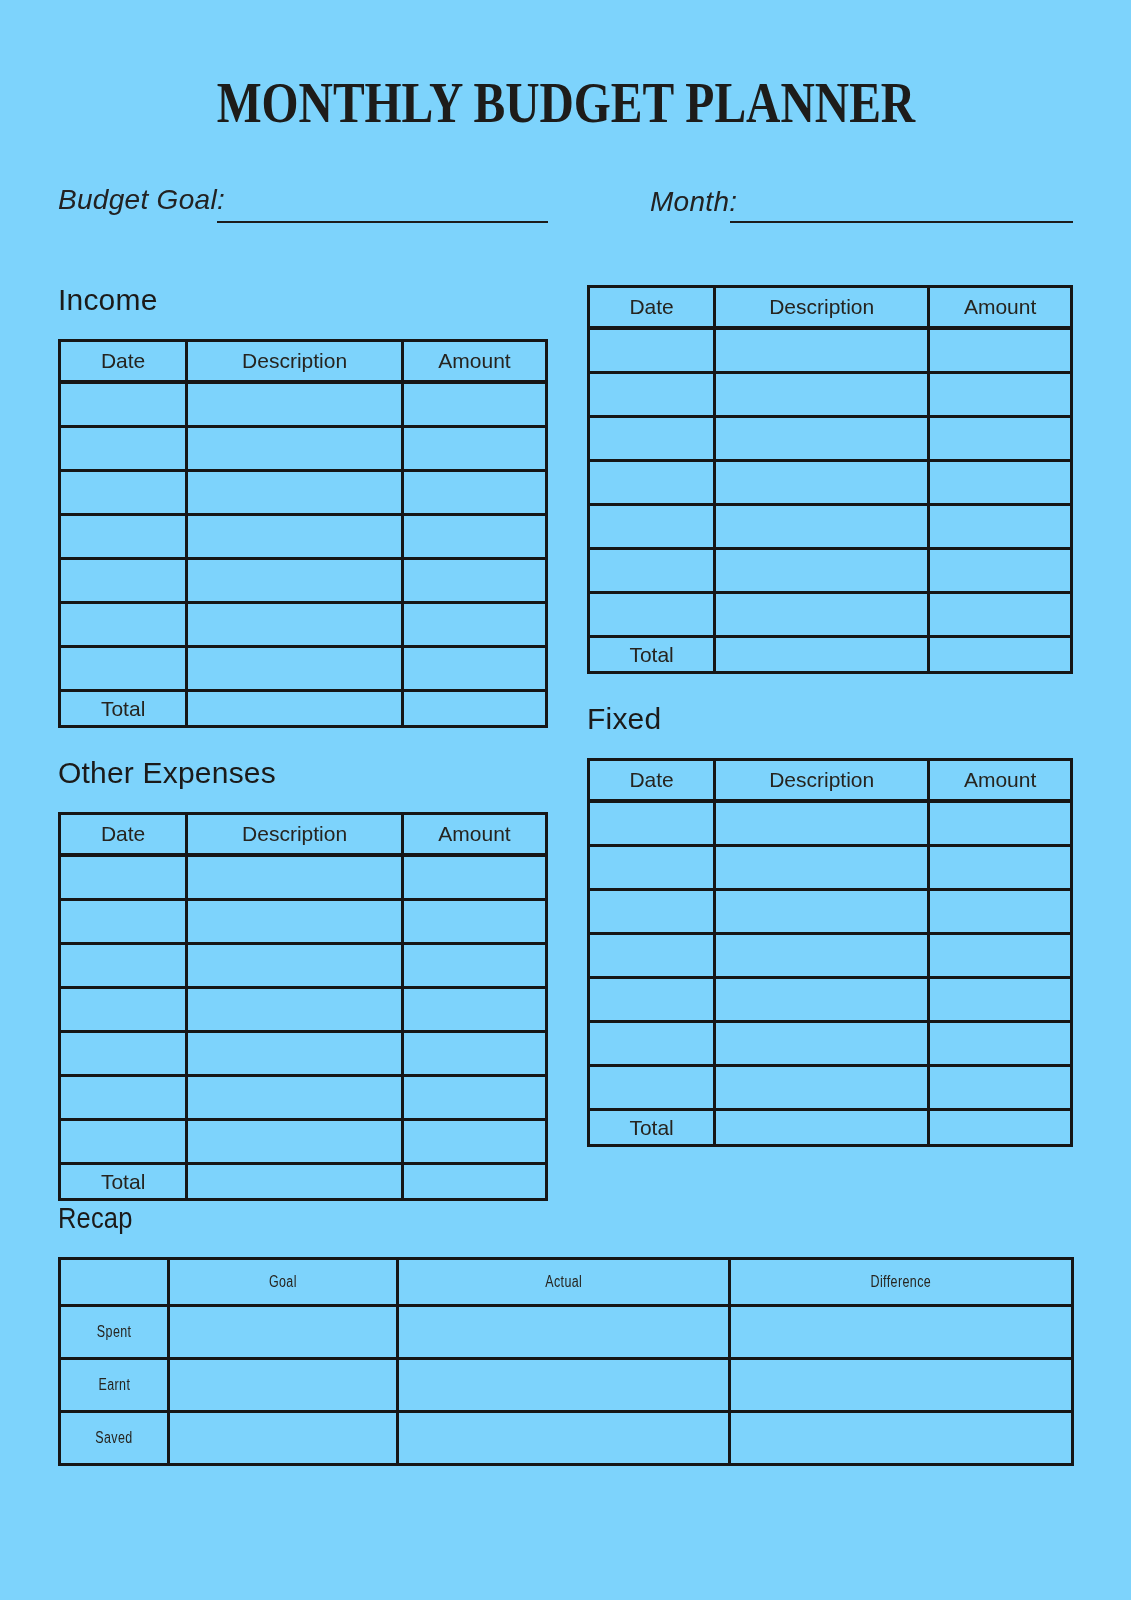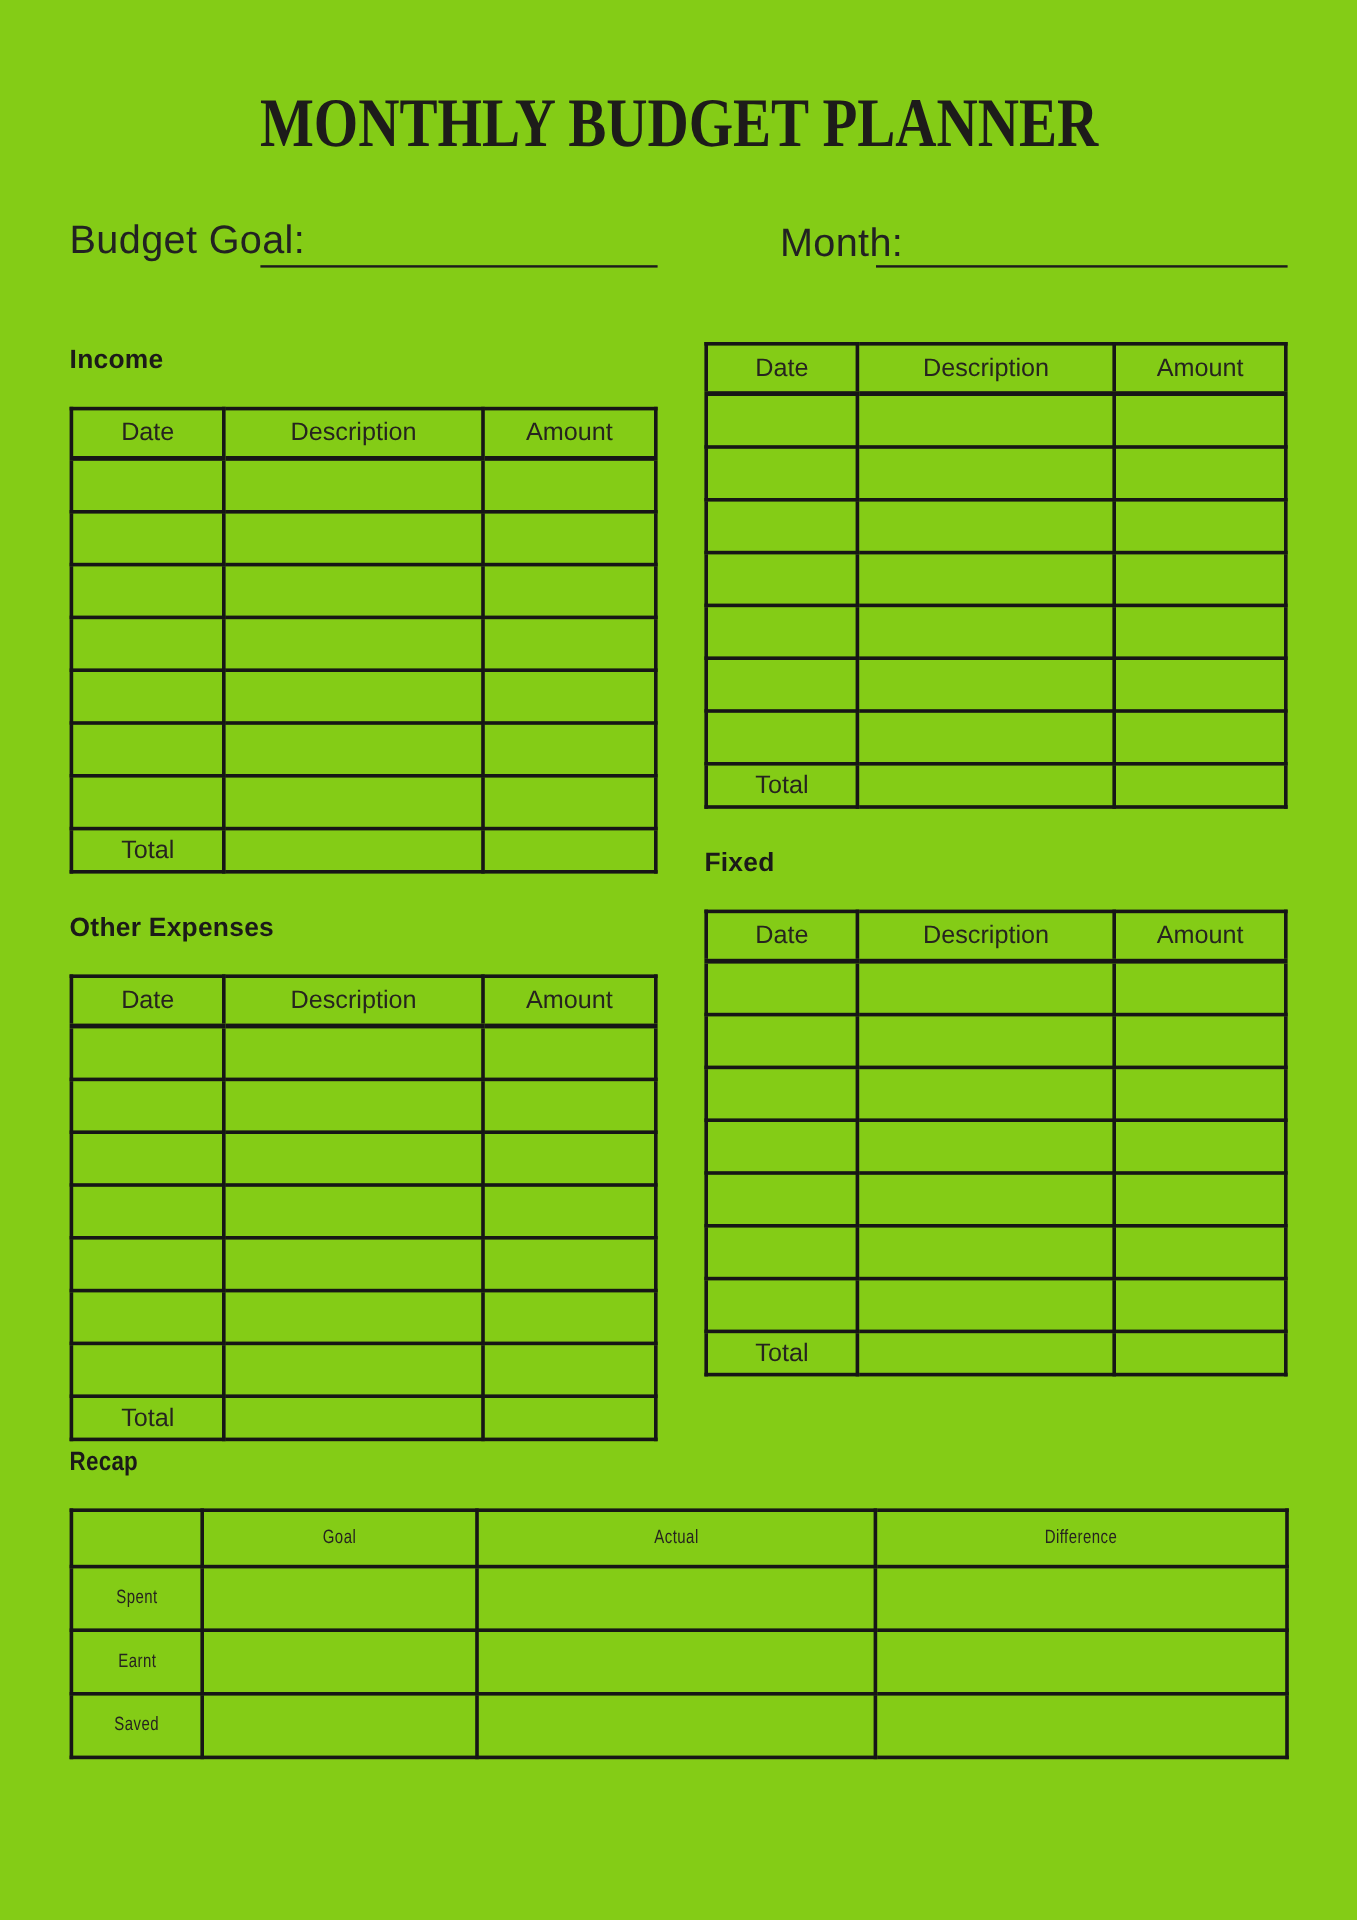--- a/index.html
+++ b/index.html
@@ -1,50 +1,50 @@
 <!DOCTYPE html>
 <html><head>
 <meta charset="utf-8">
 <style>
   html,body{margin:0;padding:0;background:#F9F5EC;}
   .page{
     position:relative;
     width:1131px;height:1600px;
-    background:#84cc16;
+    background:#7dd3fc;
     font-family:"Liberation Sans",sans-serif;
     color:#1c1c1c;
     overflow:hidden;
   }
   
   .title{
     position:absolute;top:72px;left:0;right:0;
     margin:0;text-align:center;
     font-family:"Liberation Serif",serif;
     font-weight:700;font-size:58px;line-height:62px;
     color:#1d1c1a;letter-spacing:0;
     white-space:nowrap;
   }
   .title-inner{display:inline-block;transform:scaleX(0.82);transform-origin:center;}
   
   .field-label{
-    position:absolute;font-size:33px;line-height:32px;color:#222;
-    letter-spacing:0.3px;white-space:nowrap;
+    position:absolute;font-size:28px;line-height:32px;color:#222;
+    letter-spacing:0.3px;white-space:nowrap;font-style:italic;
   }
   .label-goal{left:58px;top:184px;}
   .label-month{left:650px;top:186px;}
   .field-line{position:absolute;height:2px;background:#1c1c1c;}
   .line-goal{left:217px;top:221px;width:331px;}
   .line-month{left:730px;top:221px;width:343px;}
   
   .col{position:absolute;top:285px;}
   .col-left{left:58px;width:490px;}
   .col-right{left:587px;width:486px;}
   .section-title{
     margin:0 0 24px 0;
-    font-size:22px;line-height:30px;font-weight:700;color:#1b1a19;
+    font-size:30px;line-height:30px;font-weight:400;color:#1b1a19;
     letter-spacing:0.2px;
   }
   .section + .section{margin-top:30px;}
   
   table{border-collapse:collapse;width:100%;table-layout:fixed;border-radius:17px;}
   .budget-table th,.budget-table td{
     border:3px solid #161616;
     padding:0;text-align:center;vertical-align:middle;
     font-size:21px;font-weight:400;color:#26241f;
   }

